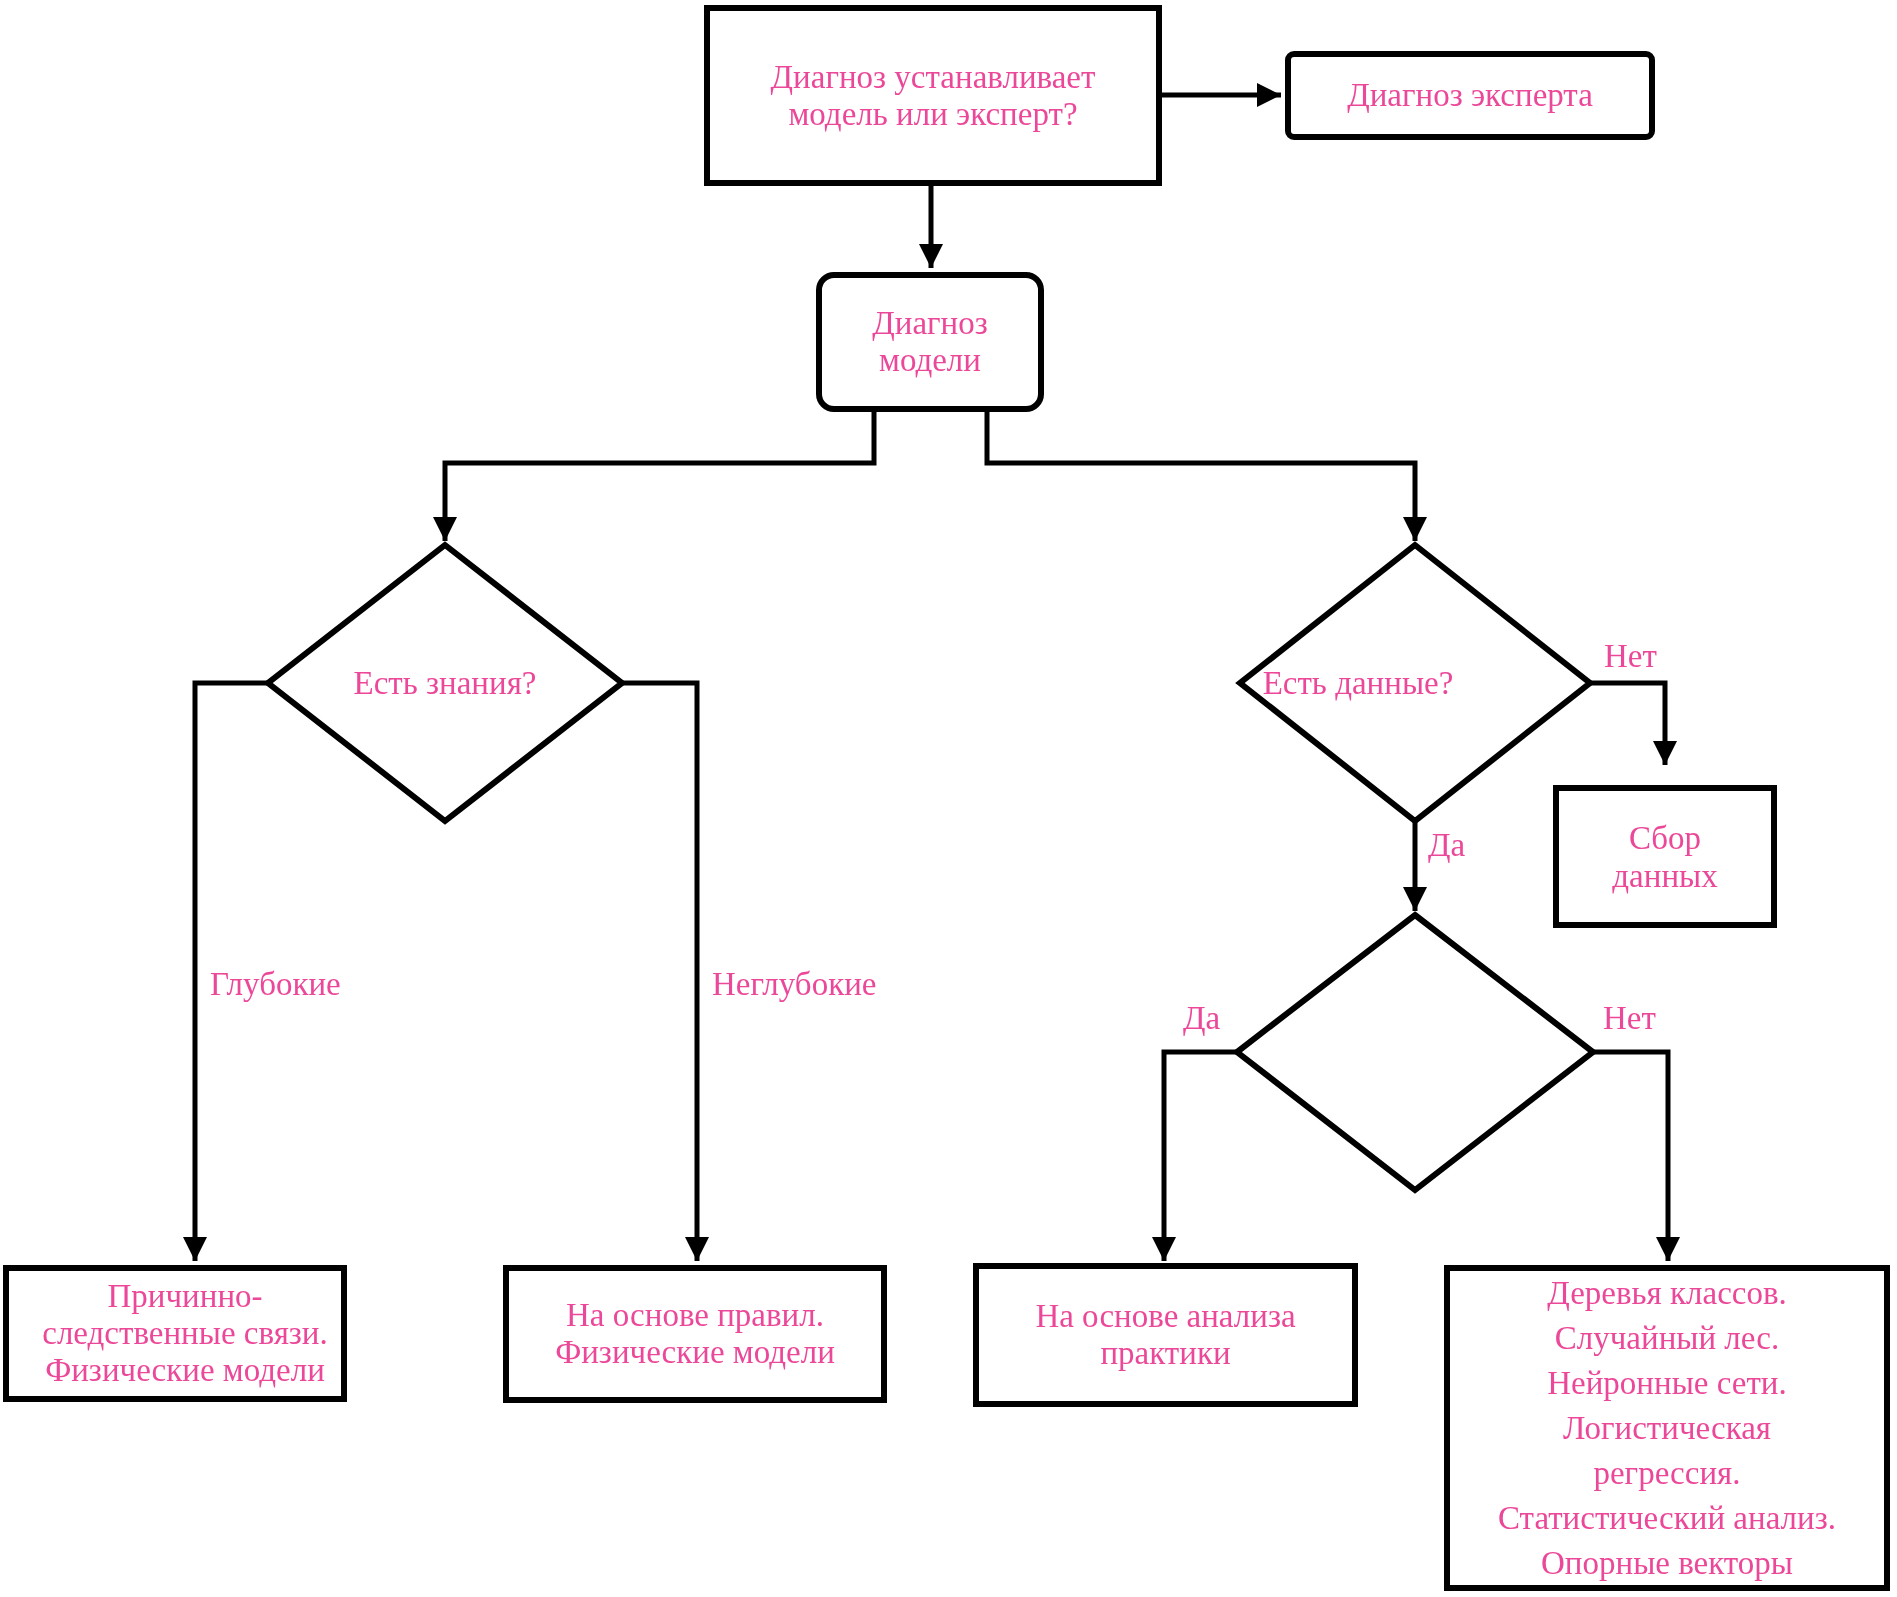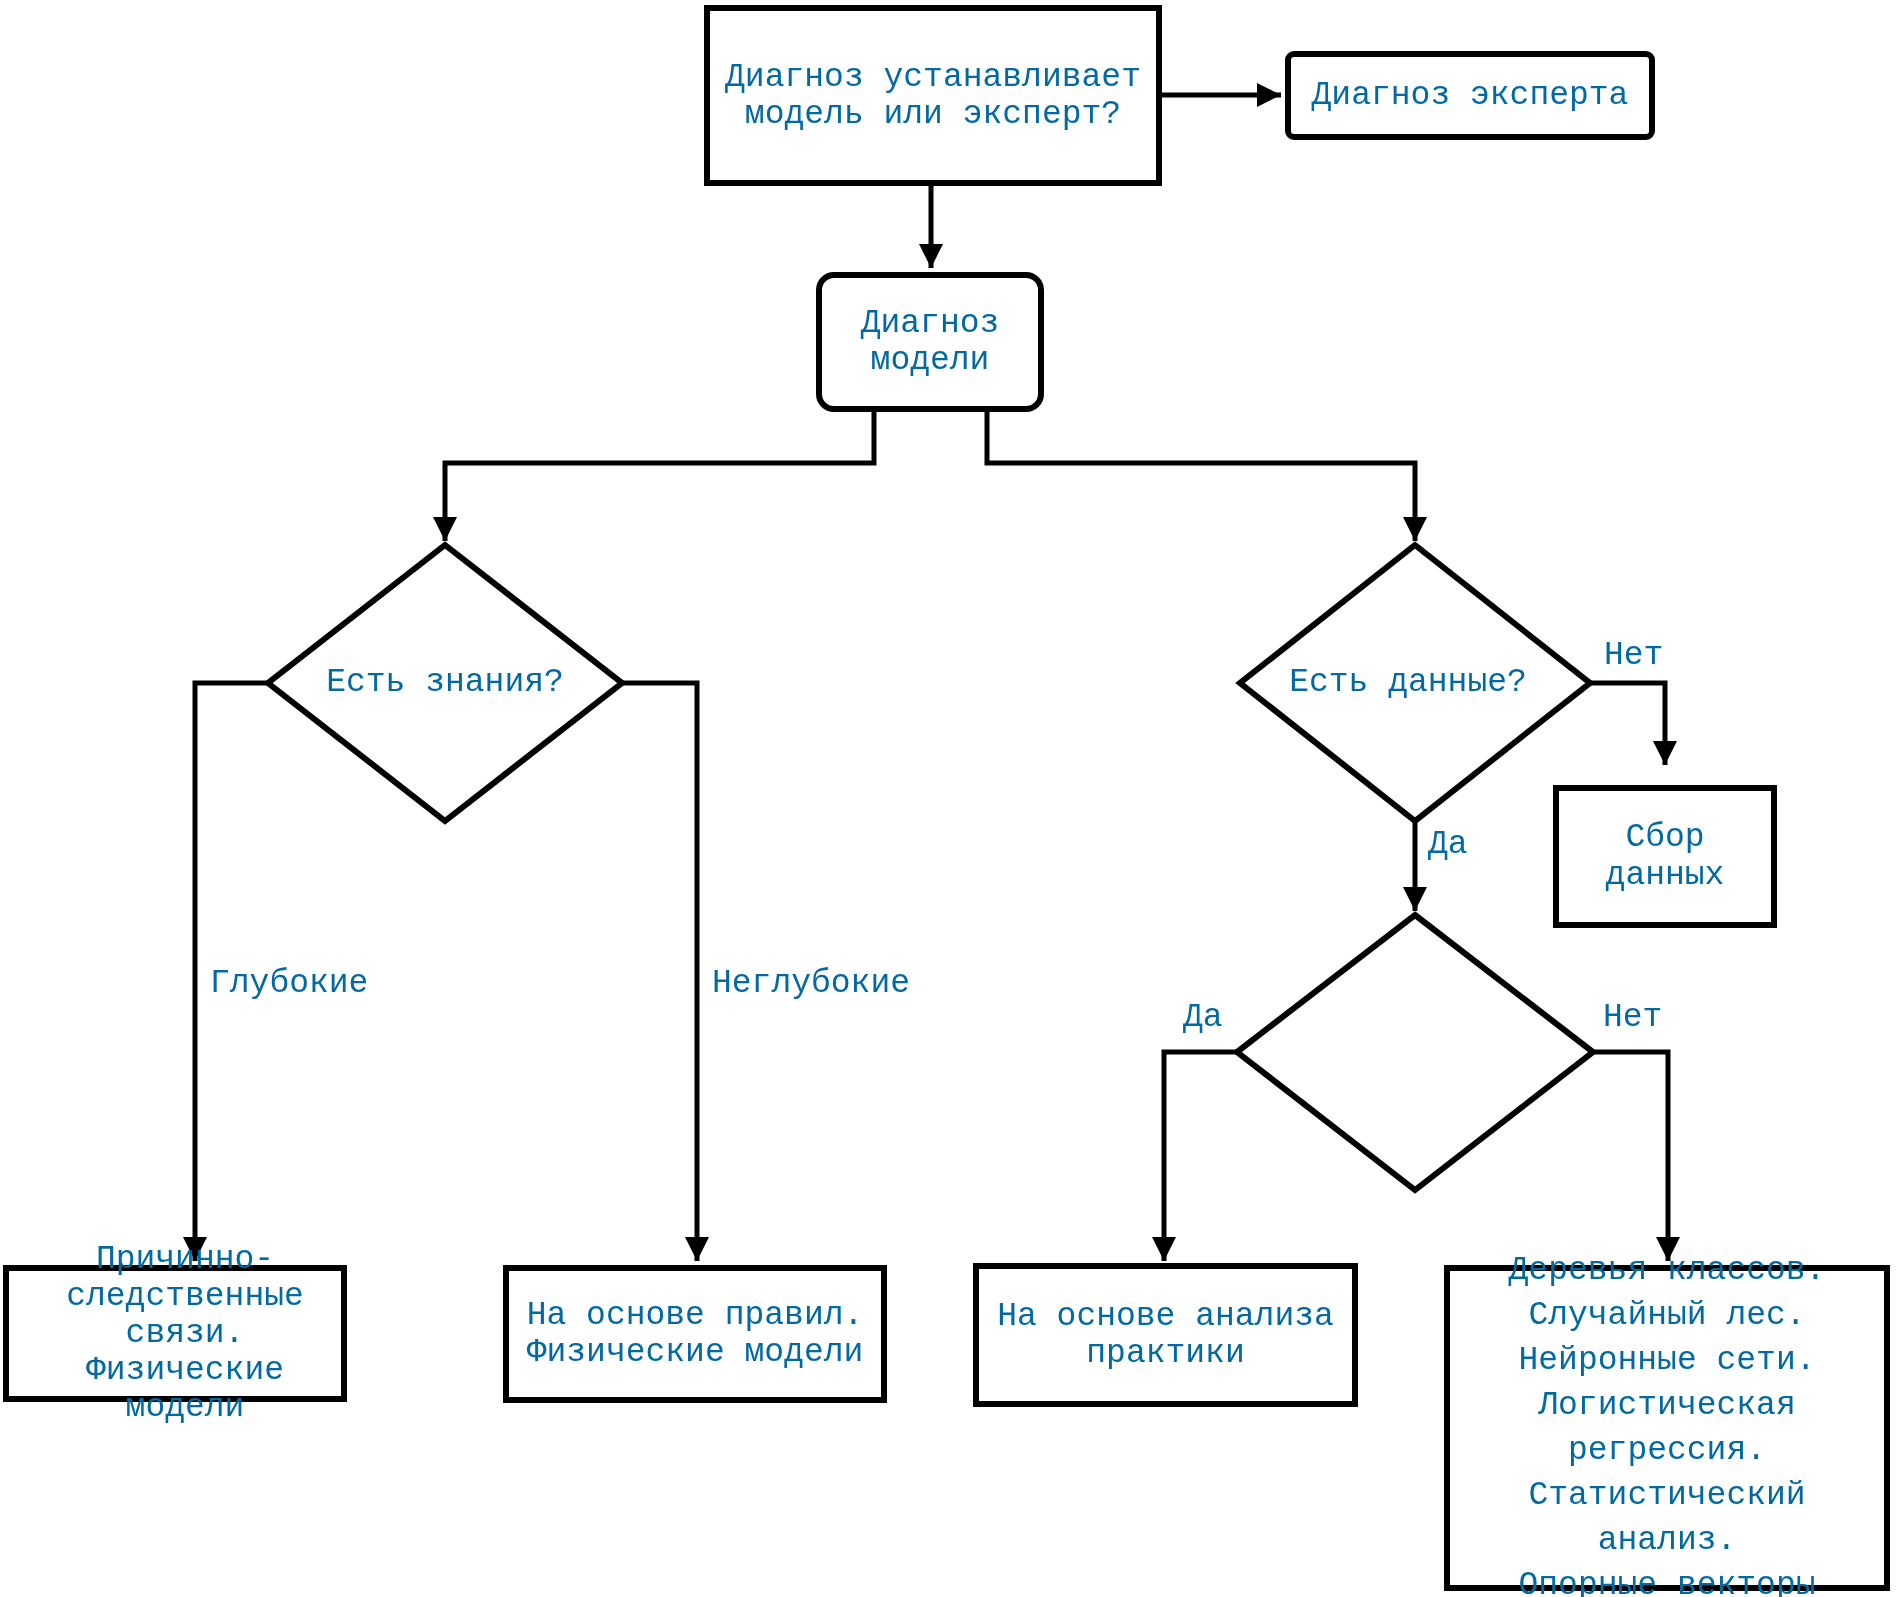--- a/index.html
+++ b/index.html
@@ -1,21 +1,21 @@
 <!DOCTYPE html>
 <html><head>
 <meta charset="utf-8">
 <style>
   html,body{margin:0;padding:0;background:#ffffff;}
   .stage{
     position:relative;
     width:1897px;height:1597px;
     background:#ffffff;
-    font-family:Liberation Mono, monospace;
-    color:#0369a1;
+    font-family:Liberation Serif, serif;
+    color:#ec4899;
     overflow:hidden;
   }
   .layer{position:absolute;left:0;top:0;}
   .node{
     position:absolute;
     box-sizing:border-box;
     border:6px solid #000000;
     background:#ffffff;
     display:flex;align-items:center;justify-content:center;
     text-align:center;
@@ -85,21 +85,21 @@
 практики</div>
   <div class="node lh-lg" style="left:1444px; top:1265px; width:446px; height:326px;">Деревья классов.
 Случайный лес.
 Нейронные сети.
 Логистическая
 регрессия.
 Статистический анализ.
 Опорные векторы</div>
 
   <div class="dtext" style="left:295px;  top:633px; width:300px; height:100px;">Есть знания?</div>
-  <div class="dtext" style="left:1258px; top:633px; width:300px; height:100px;">Есть данные?</div>
+  <div class="dtext" style="left:1208px; top:633px; width:300px; height:100px;">Есть данные?</div>
 
   <div class="elabel" style="left:210px;  top:966px;">Глубокие</div>
   <div class="elabel" style="left:712px;  top:966px;">Неглубокие</div>
   <div class="elabel" style="left:1604px; top:638px;">Нет</div>
   <div class="elabel" style="left:1428px; top:827px;">Да</div>
   <div class="elabel" style="left:1183px; top:1000px;">Да</div>
   <div class="elabel" style="left:1603px; top:1000px;">Нет</div>
 
 </div>
 

